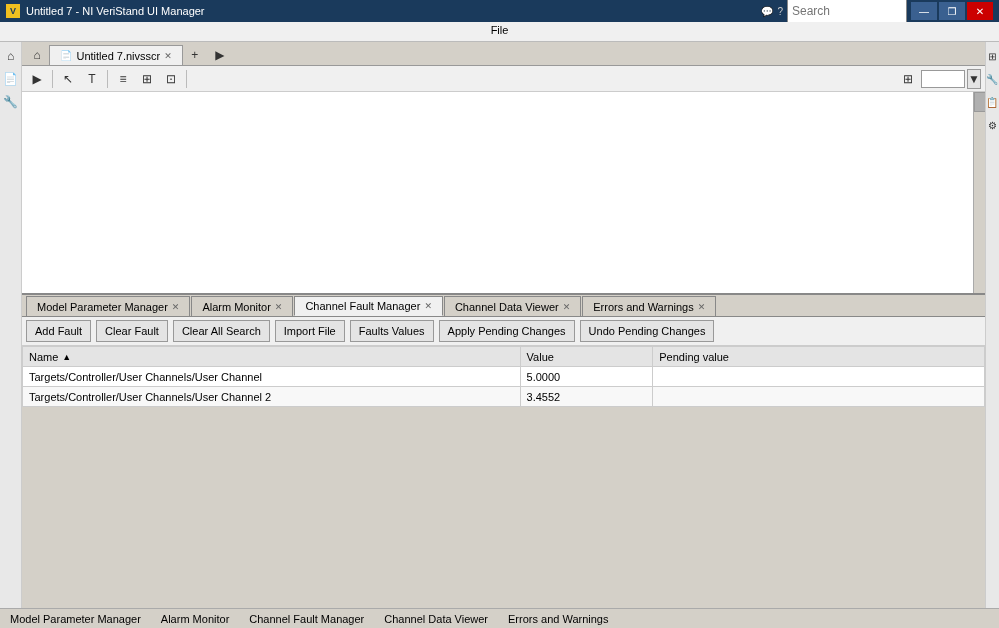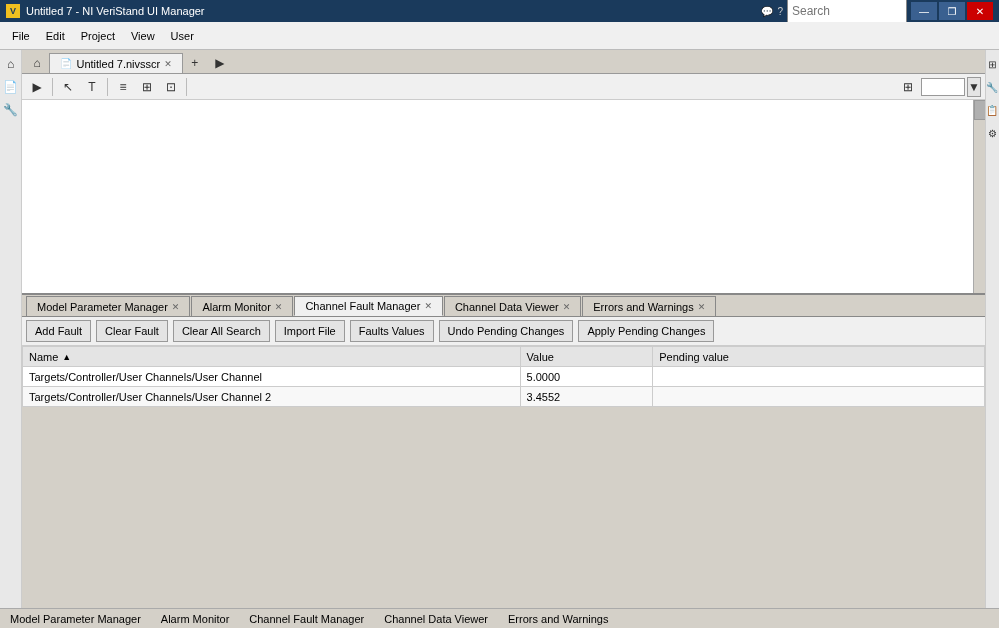--- a/index.html
+++ b/index.html
@@ -17,25 +17,26 @@
     }
     .titlebar-left { display: flex; align-items: center; gap: 6px; font-size: 11px; }
     .titlebar-icon { width: 14px; height: 14px; background: #f0c020; display: flex; align-items: center; justify-content: center; font-size: 9px; font-weight: bold; color: #1a3a5c; }
     .titlebar-right { display: flex; gap: 2px; }
     .titlebar-btn { width: 26px; height: 18px; background: #3a6090; border: none; color: #fff; font-size: 10px; cursor: pointer; display: flex; align-items: center; justify-content: center; }
     .titlebar-btn.close { background: #c00; }
 
     
     .menubar {
       background: #f0f0f0;
-      height: 28px;
+      height: 20px;
       display: flex;
       align-items: center;
       padding: 0 4px;
       border-bottom: 1px solid #bbb;
+      flex-direction: column;
     }
     .menubar-item {
       padding: 2px 8px;
       font-size: 11px;
       cursor: pointer;
     }
 
     
     .search-box {
       background: #fff;
@@ -389,22 +390,22 @@
             <span class="tab-close">✕</span>
           </div>
         </div>
 
         <div class="action-bar">
           <button class="action-btn">Add Fault</button>
           <button class="action-btn">Clear Fault</button>
           <button class="action-btn">Clear All Search</button>
           <button class="action-btn">Import File</button>
           <button class="action-btn">Faults Values</button>
+          <button class="action-btn">Apply Pending Changes</button>
           <button class="action-btn">Undo Pending Changes</button>
-          <button class="action-btn">Apply Pending Changes</button>
         </div>
 
         <div class="table-container">
           <table class="data-table">
             <thead>
               <tr>
                 <th class="name-col">
                   <div class="th-sort">
                     <span>Name</span>
                     <span class="sort-arrow">▲</span>

